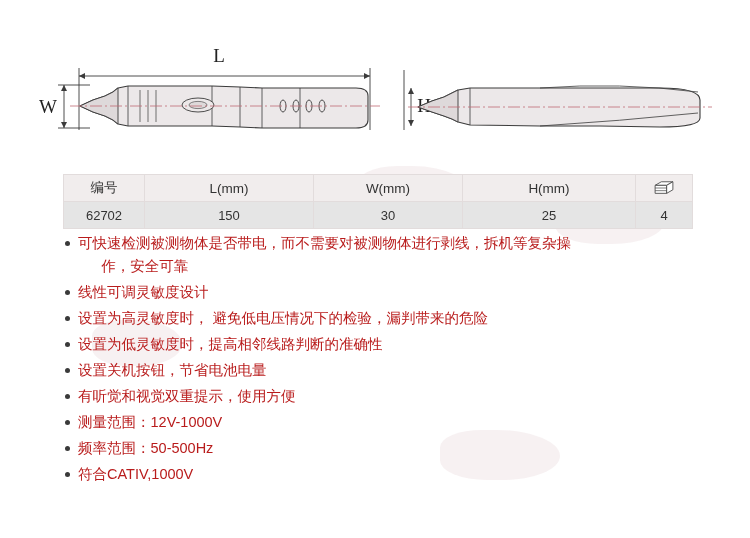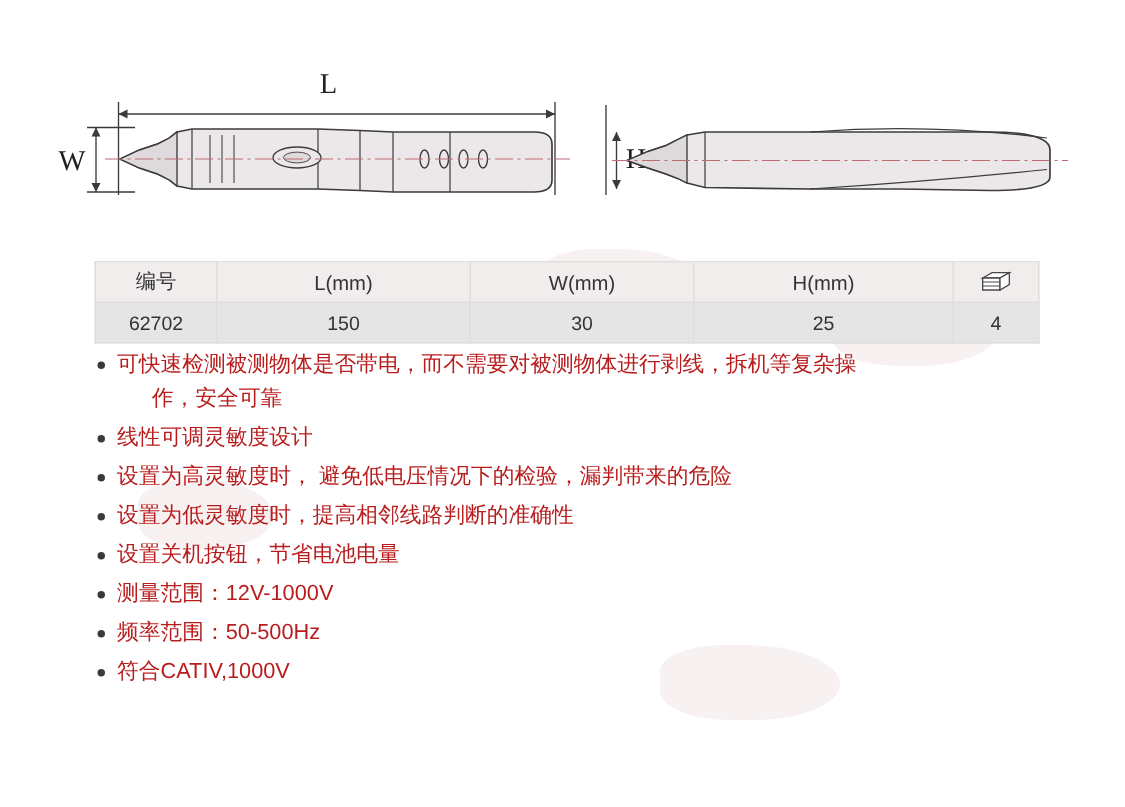--- a/index.html
+++ b/index.html
@@ -251,20 +251,23 @@
       <li>
         <span>设置为高灵敏度时，  避免低电压情况下的检验，漏判带来的危险</span>
       </li>
       <li>
         <span>设置为低灵敏度时，提高相邻线路判断的准确性</span>
       </li>
       <li>
         <span>设置关机按钮，节省电池电量</span>
       </li>
       <li>
+        <span>有听觉和视觉双重提示，使用方便</span>
+      </li>
+      <li>
         <span>测量范围：12V-1000V</span>
       </li>
       <li>
         <span>频率范围：50-500Hz</span>
       </li>
       <li>
         <span>符合CATIV,1000V</span>
       </li>
     </ul>
   </div>

